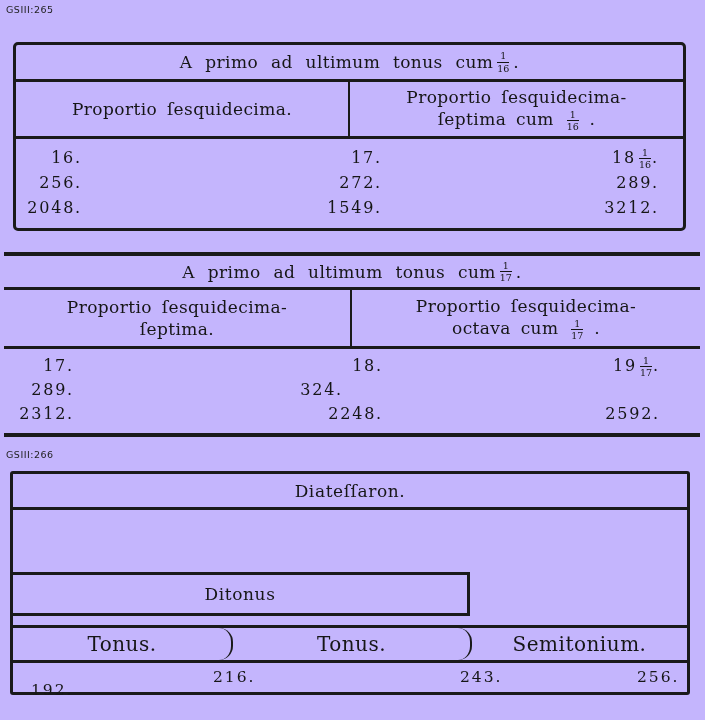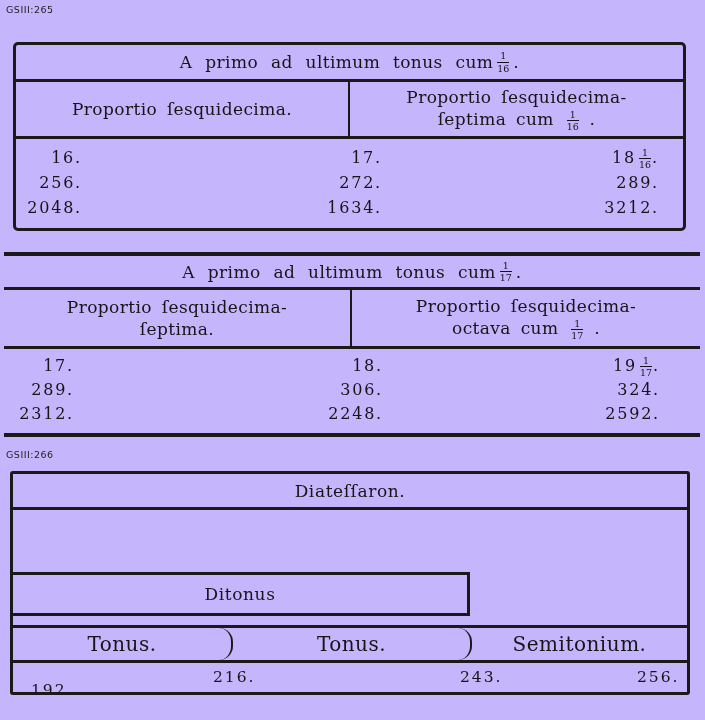--- a/index.html
+++ b/index.html
@@ -133,21 +133,21 @@
         <span class="cell c2">17.</span>
         <span class="cell c3"><span>18</span><span class="frac"><span class="fnum">1</span><span class="fden">16</span></span><span>.</span></span>
       </div>
       <div class="trow">
         <span class="cell c1">256.</span>
         <span class="cell c2">272.</span>
         <span class="cell c3"><span>289.</span><span></span></span>
       </div>
       <div class="trow">
         <span class="cell c1">2048.</span>
-        <span class="cell c2">1634.</span>
+        <span class="cell c2">1549.</span>
         <span class="cell c3"><span>3212.</span><span></span></span>
       </div>
     </div>
   </div>
 
   <div class="t2">
     <div class="t2-title">
       <span>A primo ad ultimum tonus cum</span>
       <span class="frac">
           <span class="fnum">1</span>
@@ -170,21 +170,20 @@
       </div>
     </div>
     <div class="t-body">
       <div class="trow">
         <span class="cell c1">17.</span>
         <span class="cell c2">18.</span>
         <span class="cell c3"><span>19</span><span class="frac"><span class="fnum">1</span><span class="fden">17</span></span><span>.</span></span>
       </div>
       <div class="trow">
         <span class="cell c1">289.</span>
-        <span class="cell c2">306.</span>
         <span class="cell c3"><span>324.</span><span></span></span>
       </div>
       <div class="trow">
         <span class="cell c1">2312.</span>
         <span class="cell c2">2248.</span>
         <span class="cell c3"><span>2592.</span><span></span></span>
       </div>
     </div>
   </div>
 

